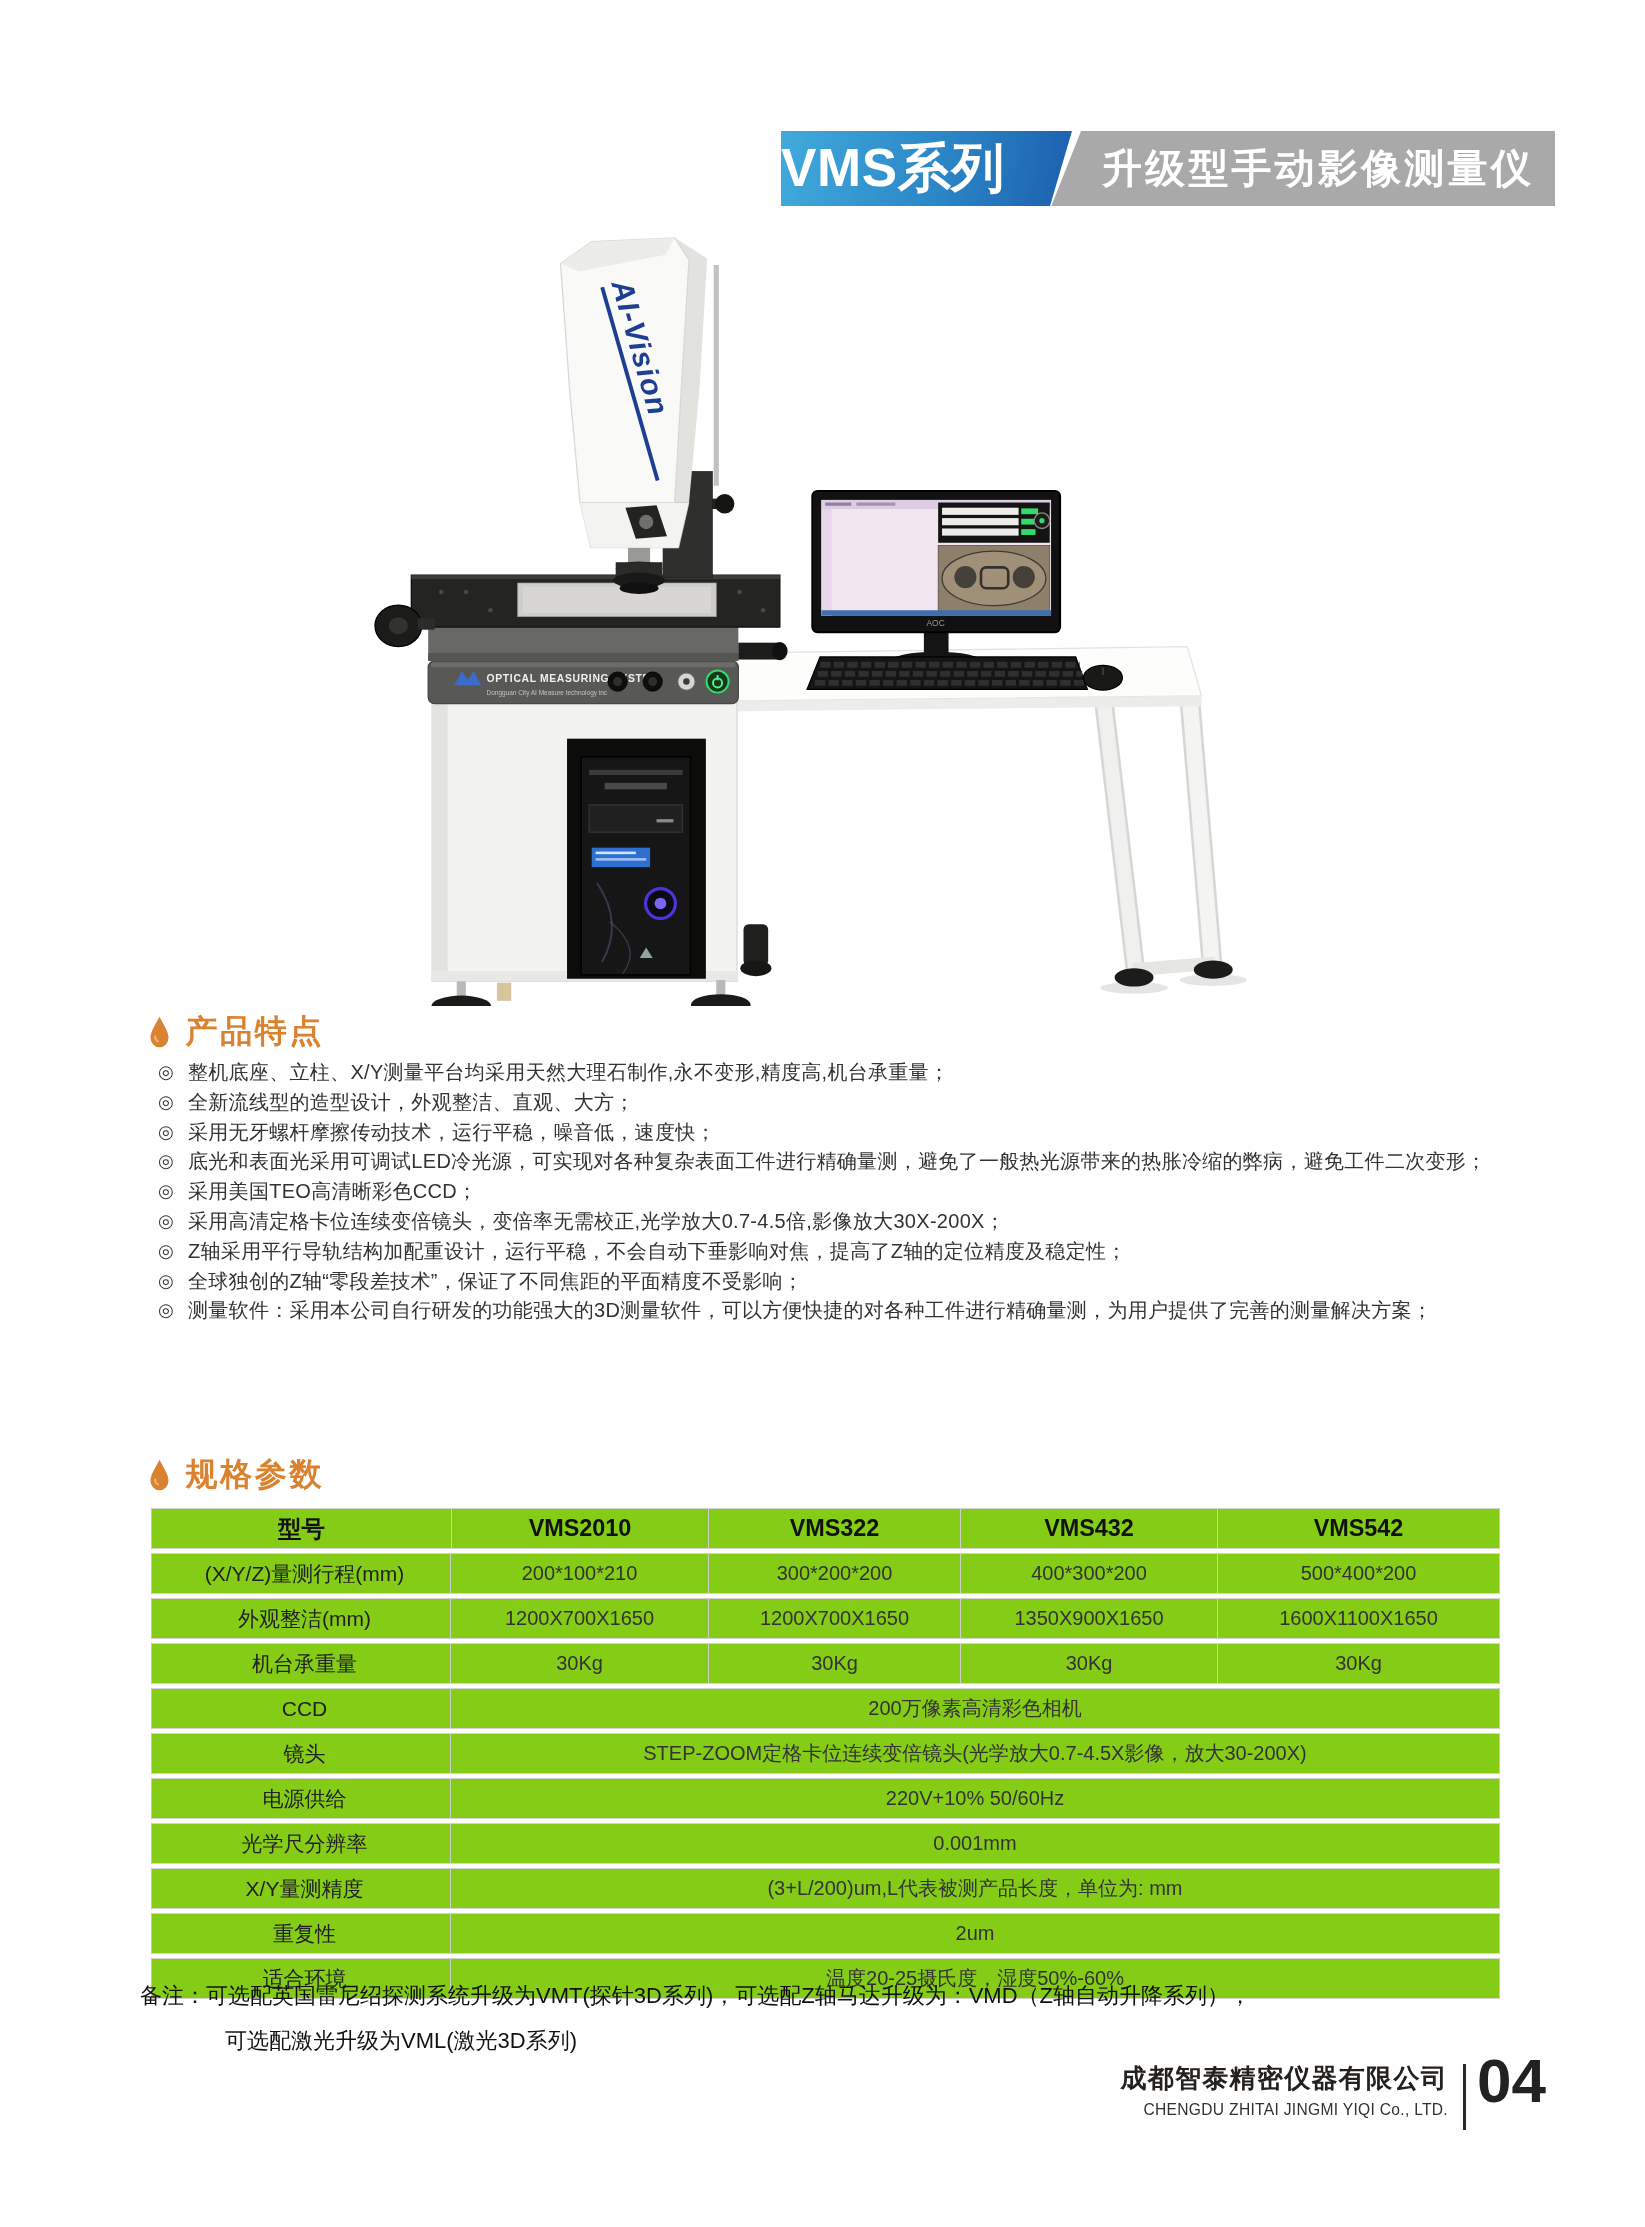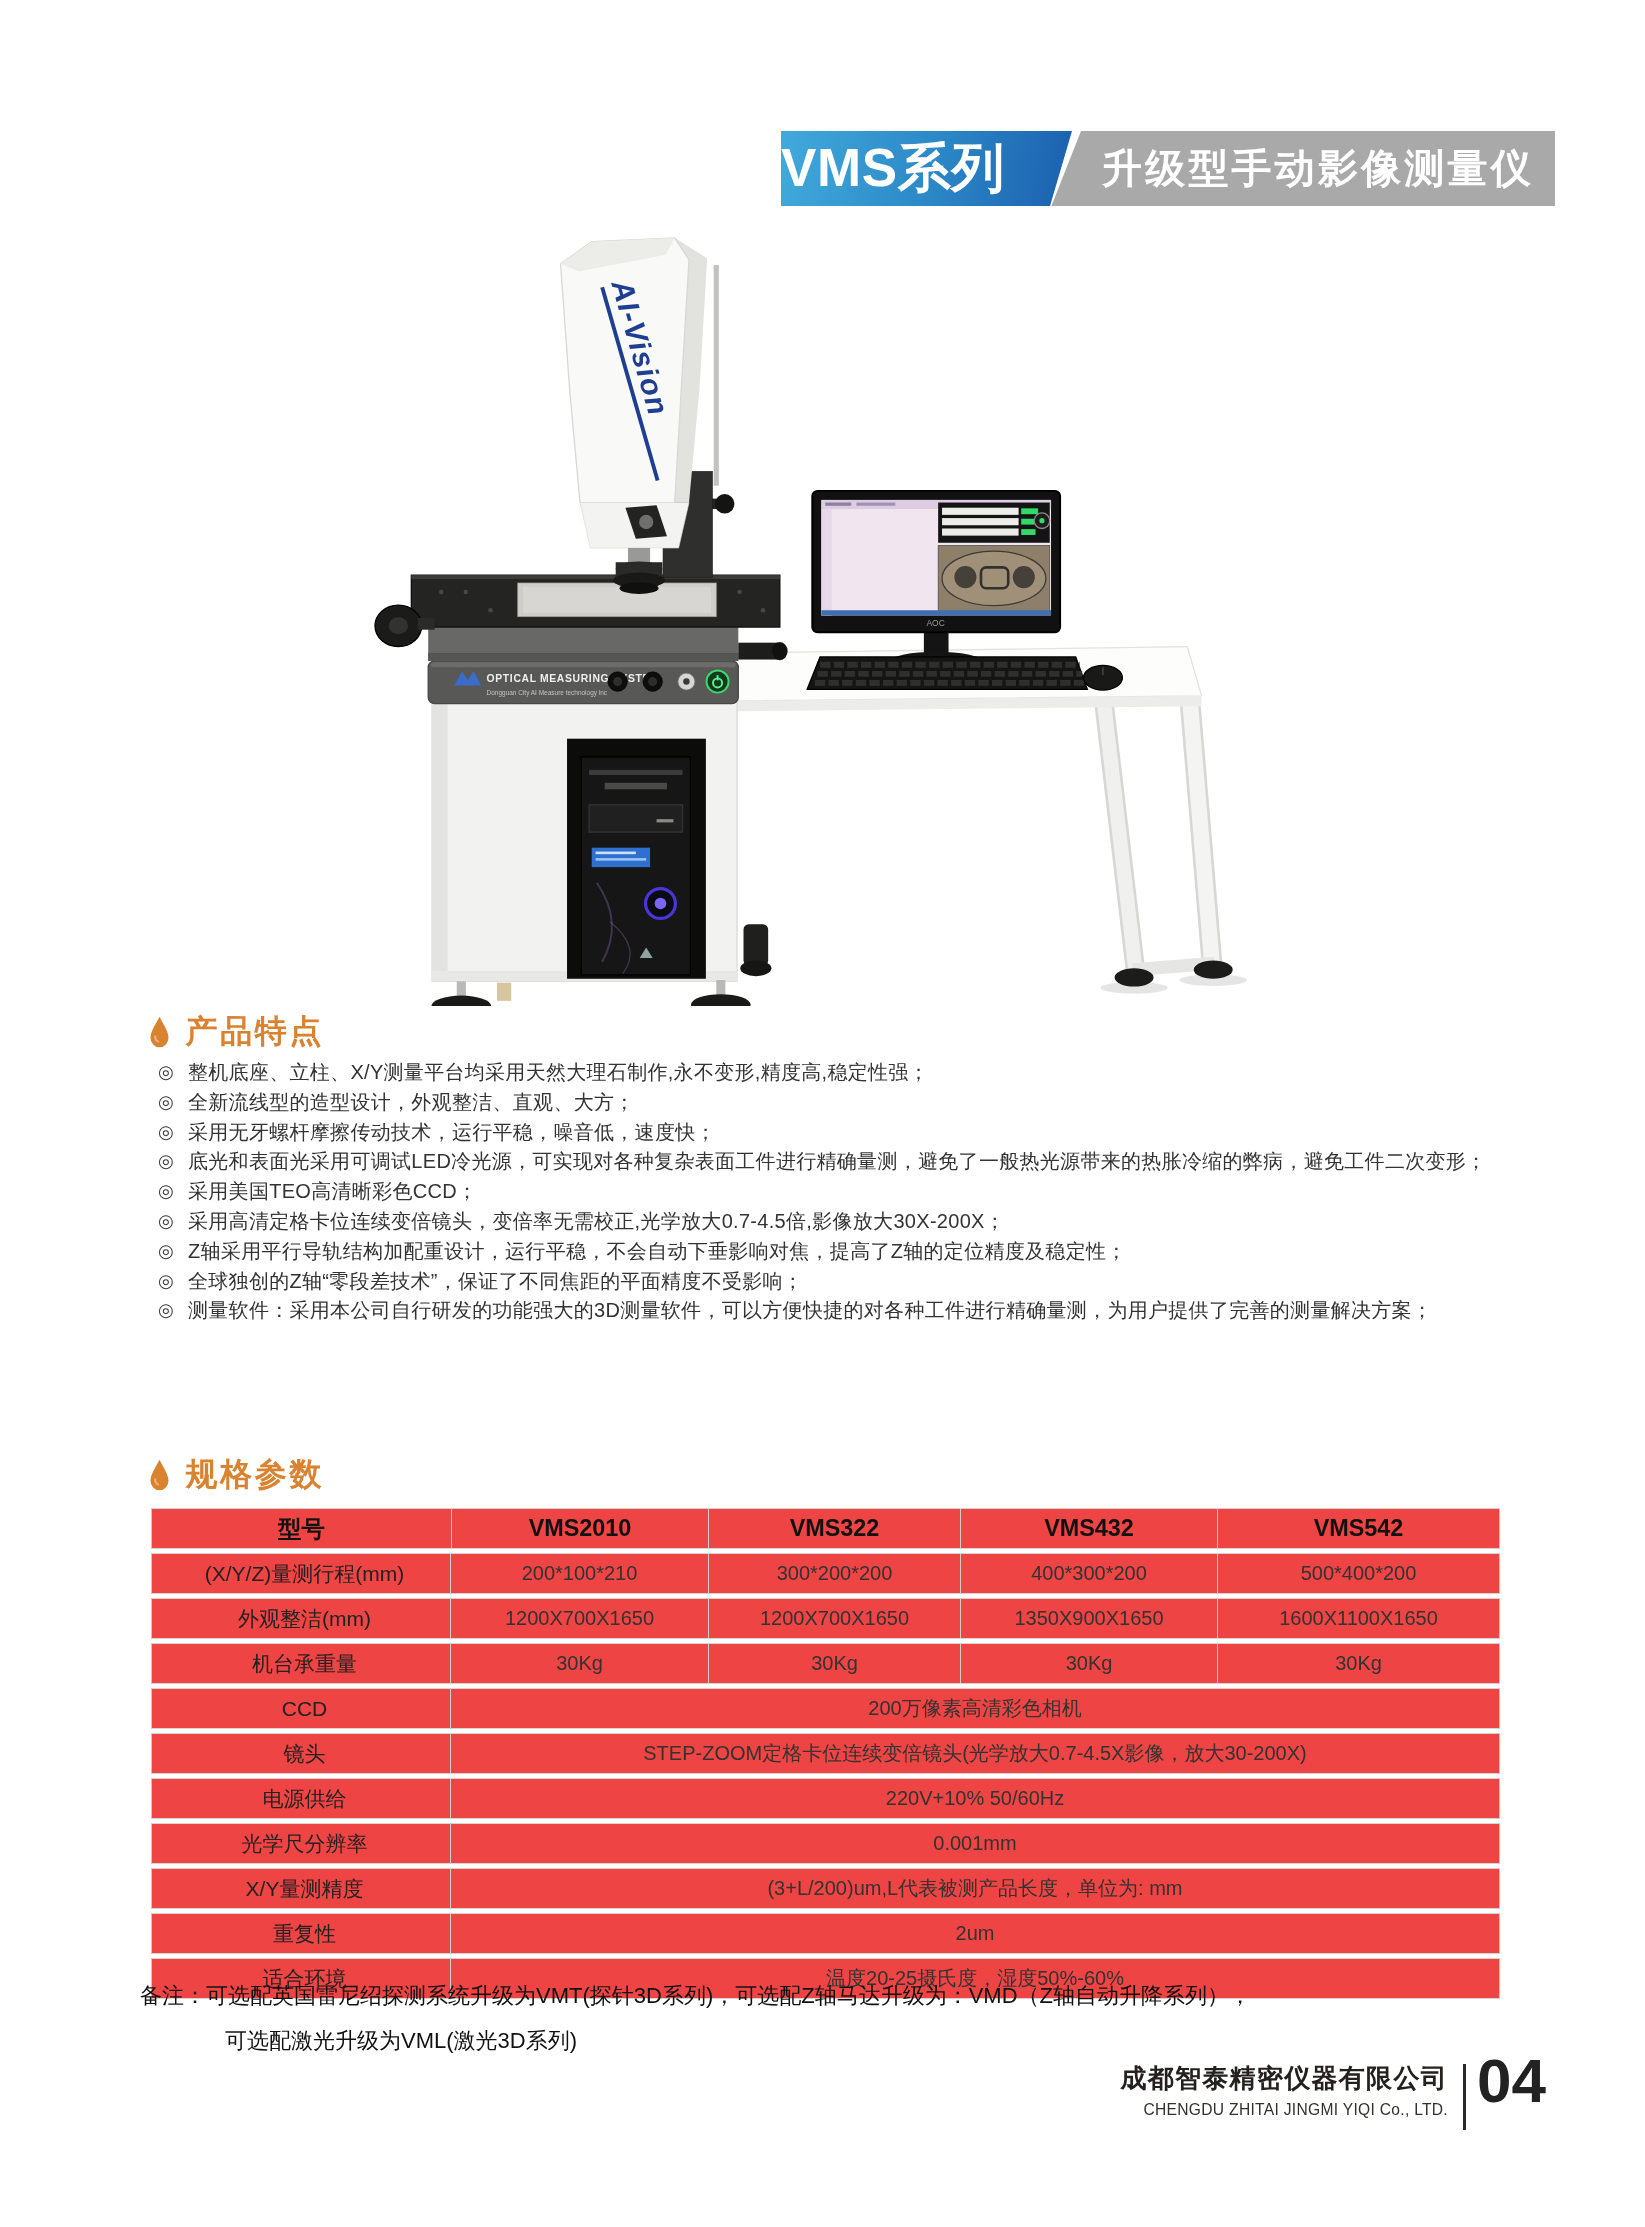--- a/index.html
+++ b/index.html
@@ -28,21 +28,21 @@
 
   
   .feature-list{position:absolute;left:158px;top:1061px;}
   .feature-item{display:flex;align-items:flex-start;margin-bottom:7.8px;white-space:nowrap;}
   .bullet-marker{font-size:18px;color:#3a3a3a;line-height:22px;margin-right:14.3px;}
   .feature-text{font-size:20px;color:#333;line-height:22px;letter-spacing:0.3px;}
 
   
   .spec-table-wrap{position:absolute;left:151px;top:1504px;width:1349px;}
   table.spec{width:100%;border-collapse:separate;border-spacing:0 4.5px;}
-  table.spec th,table.spec td{height:37px;background:#ef4444;text-align:center;vertical-align:middle;
+  table.spec th,table.spec td{height:37px;background:#84cc16;text-align:center;vertical-align:middle;
       border-top:1.3px solid #d4d3d1;border-bottom:1.3px solid #d4d3d1;}
   table.spec th{font-size:23.4px;color:#111;font-weight:bold;}
   table.spec td{font-size:20px;color:#333;}
   table.spec td.lbl{font-size:21px;color:#222;padding-left:8px;}
   table.spec th:first-child,table.spec td:first-child{border-left:1.3px solid #c7c6c4;}
   table.spec th:last-child,table.spec td:last-child{border-right:1.3px solid #c7c6c4;}
   table.spec th.v,table.spec td.v{border-left:0.6px solid #cfcecc;}
   table.spec td.lbl{border-right:0.6px solid #cfcecc;}
 
   
@@ -222,21 +222,21 @@
   <div class="sec-title" style="left:149px;top:1010px;font-family:Liberation Mono, monospace;">
     <svg width="21" height="32" viewBox="0 0 30 46">
       <path d="M15 1 C11 9 2 22 2 31 a13 14 0 0 0 26 0 C28 22 19 9 15 1 Z" fill="#d9822f"></path>
       <path d="M9 28 a6 7 0 0 0 5 9" stroke="#f3b277" stroke-width="3" fill="none"></path>
     </svg>
     <span class="txt">产品特点</span>
   </div>
   <div class="feature-list">
       <div class="feature-item">
         <span class="bullet-marker">◎</span>
-        <span class="feature-text">整机底座、立柱、X/Y测量平台均采用天然大理石制作,永不变形,精度高,稳定性强；</span>
+        <span class="feature-text">整机底座、立柱、X/Y测量平台均采用天然大理石制作,永不变形,精度高,机台承重量；</span>
       </div>
       <div class="feature-item">
         <span class="bullet-marker">◎</span>
         <span class="feature-text">全新流线型的造型设计，外观整洁、直观、大方；</span>
       </div>
       <div class="feature-item">
         <span class="bullet-marker">◎</span>
         <span class="feature-text">采用无牙螺杆摩擦传动技术，运行平稳，噪音低，速度快；</span>
       </div>
       <div class="feature-item">

